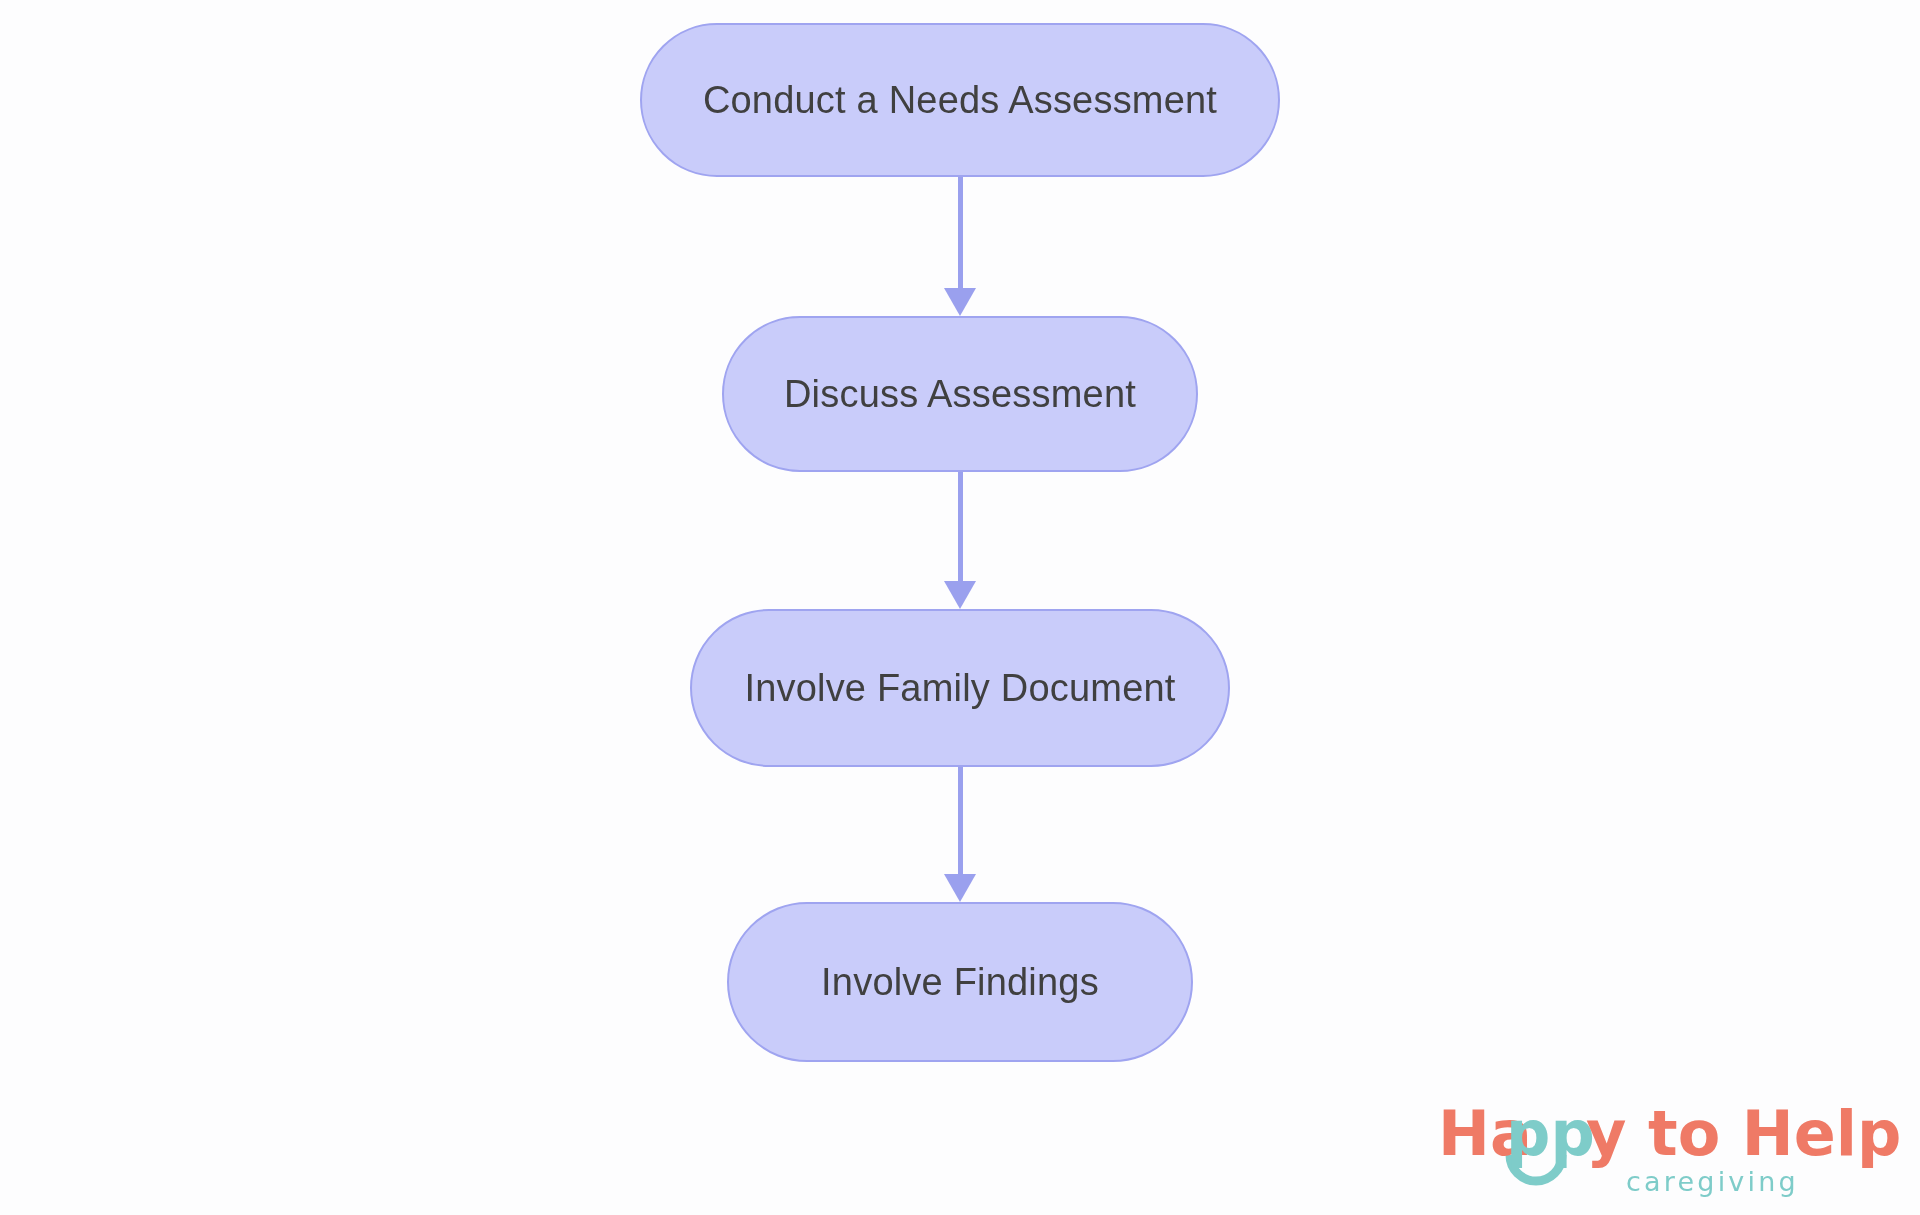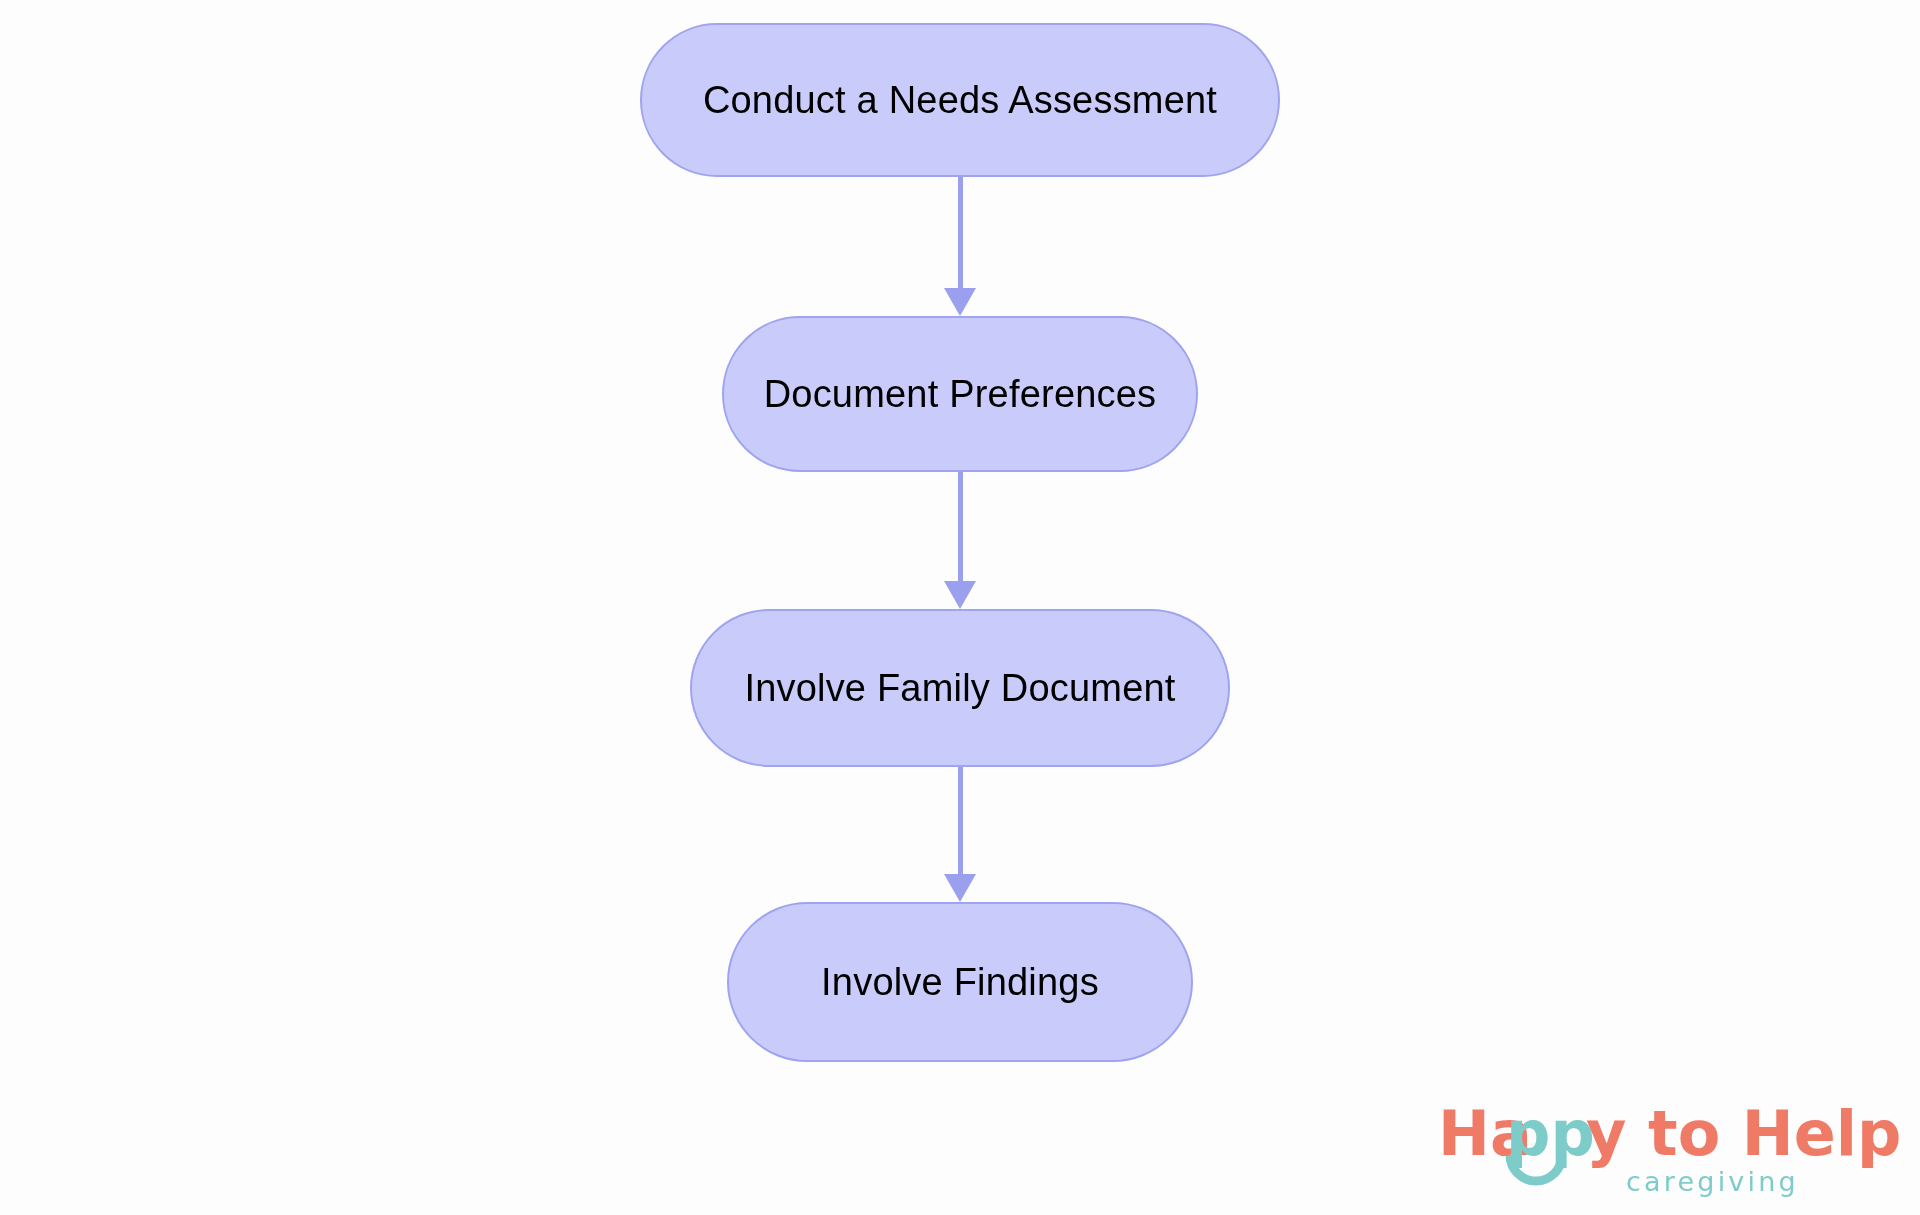--- a/index.html
+++ b/index.html
@@ -32,21 +32,21 @@
     display: flex;
     flex-direction: column;
     align-items: center;
   }
 
   
   .flow-node {
     background: #c9ccfa;
     border: 2px solid #9fa4f0;
     border-radius: 999px;
-    color: #000000;
+    color: #404040;
     display: flex;
     align-items: center;
     justify-content: center;
     box-sizing: border-box;
     font-size: 38px;
     font-weight: 400;
     letter-spacing: 0.2px;
     white-space: nowrap;
     line-height: 1;
     user-select: none;
@@ -137,21 +137,21 @@
     <div class="flow-node node-0">
       <span class="node-label">Conduct a Needs Assessment</span>
     </div>
 
     <div class="connector gap-0">
       <div class="connector-line"></div>
       <div class="connector-head"></div>
     </div>
 
     <div class="flow-node node-1">
-      <span class="node-label">Document Preferences</span>
+      <span class="node-label">Discuss Assessment</span>
     </div>
 
     <div class="connector gap-1">
       <div class="connector-line"></div>
       <div class="connector-head"></div>
     </div>
 
     <div class="flow-node node-2">
       <span class="node-label">Involve Family Document</span>
     </div>

